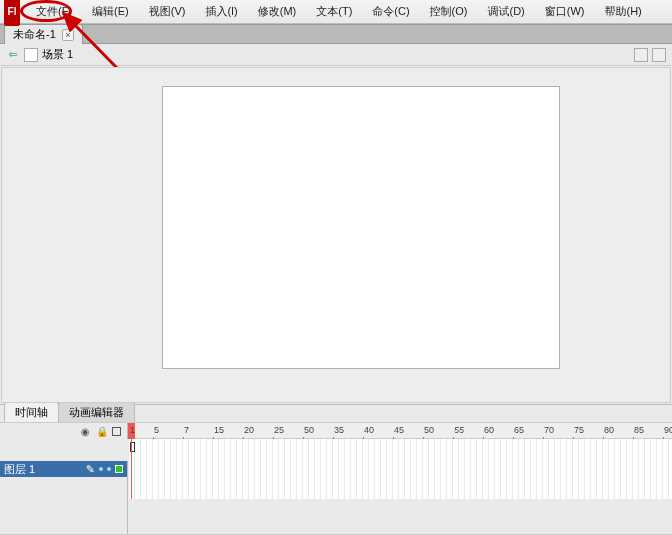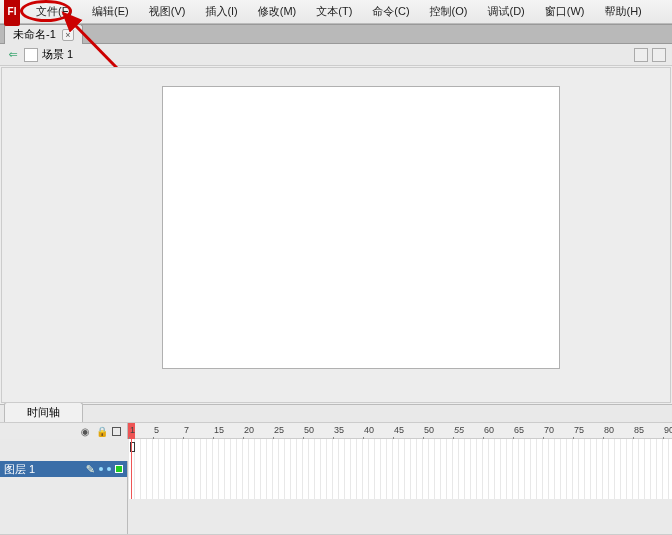--- a/index.html
+++ b/index.html
@@ -27,21 +27,21 @@
 .scenebar-right { margin-left:auto; display:flex; gap:4px; align-items:center;}
 .mini-icon { width:14px;height:14px;border:1px solid #aaa;background:#eee;}
 
 
 .stage-wrap { position:relative; height:336px; background:#ededed; border:1px solid #ccc; margin:1px; overflow:hidden;}
 .stage-canvas { position:absolute; left:160px; top:18px; width:398px; height:283px; background:#fff; border:1px solid #b0b0b0;}
 
 
 .timeline-panel { height:148px; display:flex; flex-direction:column; background:#e9e9e9; border-top:1px solid #bbb; }
 .panel-tabs { height:18px; display:flex; align-items:flex-end; padding-left:4px; gap:0; border-bottom:1px solid #ccc;}
-.panel-tab { padding:2px 22px; border:1px solid #bbb; border-bottom:none; background:#d8d8d8; margin-right:-1px; border-radius:3px 3px 0 0;margin-top:32px;}
+.panel-tab { padding:2px 10px; border:1px solid #bbb; border-bottom:none; background:#d8d8d8; margin-right:-1px; border-radius:3px 3px 0 0;margin-top:32px;}
 .panel-tab.active { background:#f1f1f1; }
 
 .ruler-row { height:16px; display:flex; }
 .layer-header { width:128px; border-right:1px solid #bbb; display:flex; align-items:center; justify-content:flex-end; gap:6px; padding-right:6px; background:#eaeaea;}
 .mini-glyph { width:10px; text-align:center; color:#555; font-size:10px;}
 .mini-sq { width:9px;height:9px;border:1px solid #555;}
 
 .ruler { position:relative; flex:1; background:#eee; border-bottom:1px solid #ccc; }
 .playhead-top { position:absolute; top:0; width:7px; height:16px; background:#e55; }
 .tick { position:absolute; top:2px; font-size:9px; color:#444; }
@@ -112,20 +112,21 @@
   </div>
 </div>
 
 <div class="stage-wrap">
   <div class="stage-canvas"></div>
 </div>
 
 <div class="timeline-panel">
   <div class="panel-tabs">
     <div class="panel-tab active">时间轴</div>
+    <div class="panel-tab">动画编辑器</div>
   </div>
 
   <div class="ruler-row">
     <div class="layer-header">
       <span class="mini-glyph">◉</span>
       <span class="mini-glyph">🔒</span>
       <span class="mini-sq"></span>
     </div>
     <div class="ruler" id="ruler">
       <div class="playhead-top" id="playhead-top" style="left: 0px;"></div>

